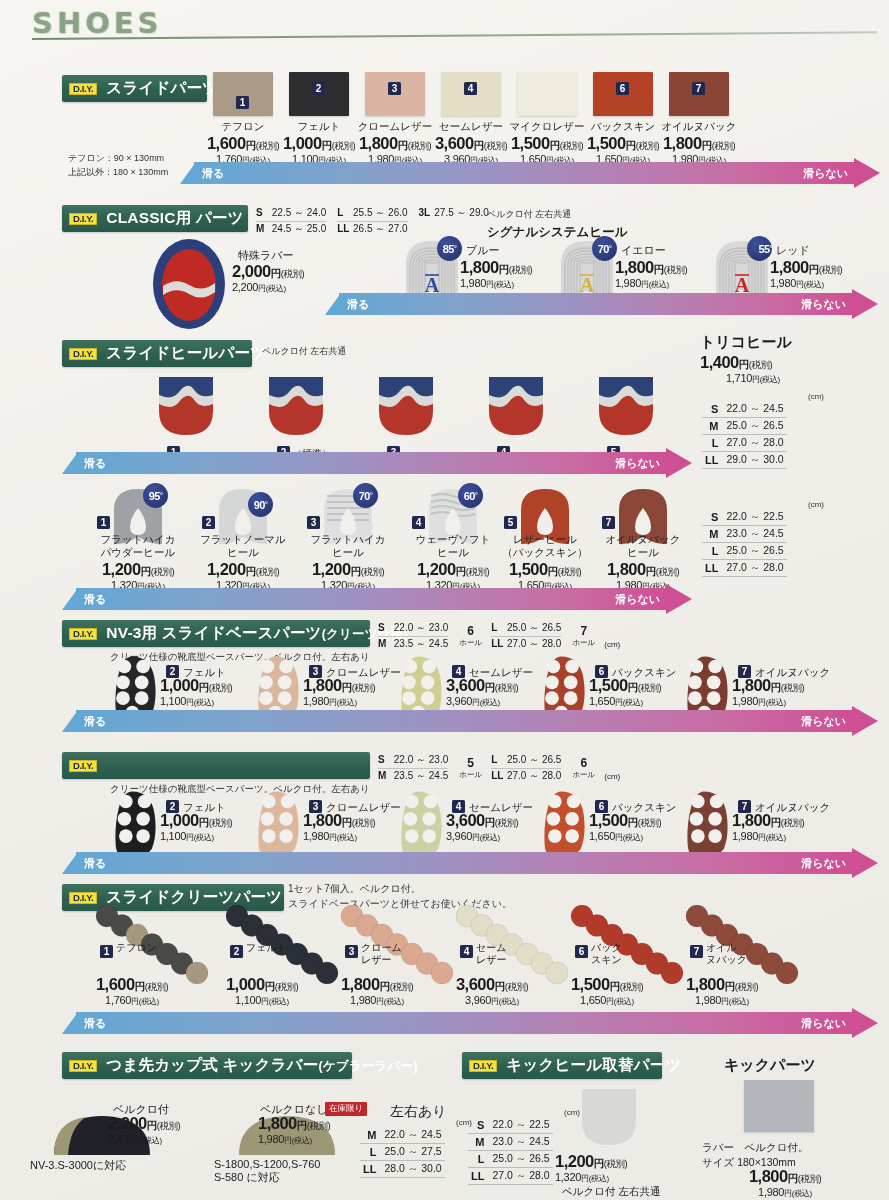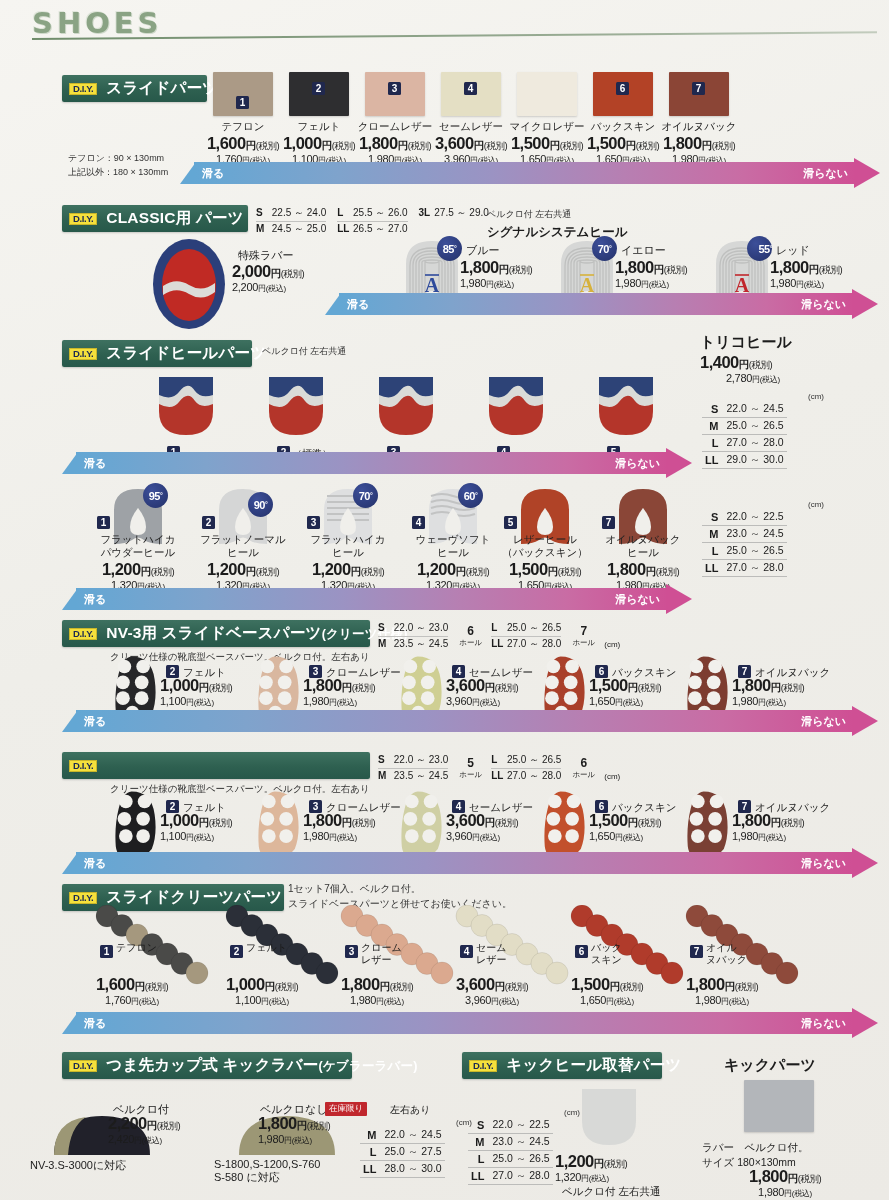--- a/index.html
+++ b/index.html
@@ -281,21 +281,21 @@
     <span class="diy">D.I.Y.</span>
     <span class="tb-text">スライドヒールパーツ</span>
   </div>
   <div class="desc-sm" style="left:262px; top:345px;">ベルクロ付 左右共通</div>
 
   <div class="plainhead" style="left:700px; top:333px;">トリコヒール</div>
   <div class="price1" style="position:absolute; left:700px; top:353px;">
     <span>1,400</span><span class="yen">円</span><span class="tax">(税別)</span>
   </div>
   <div class="price2" style="position:absolute; left:726px; top:372px;">
-    <span>2,780</span><span class="yen">円(税込)</span>
+    <span>1,710</span><span class="yen">円(税込)</span>
   </div>
   <div class="sizetbl" style="left:702px; top:392px;">
     <div class="cmlabel" style="width:122px;">(cm)</div>
     <table id="sec3-trico-sizes">
         <tbody>
           <tr>
             <td class="k">S</td>
             <td>22.0 ～ 24.5</td>
           </tr>
           <tr>
@@ -758,21 +758,21 @@
       <div style="position:absolute;left:30px;top:1158px;font-size:11px;white-space:pre-line;">NV-3.S-3000に対応</div>
       <svg width="100" height="44" style="position:absolute;left:237px;top:1113px;">
         <path d="M2 42 Q2 4 50 3 Q98 4 98 42 Z" fill="#9c9775"></path>
       </svg>
       <div style="position:absolute;left:260px;top:1102px;font-size:11px;">ベルクロなし</div>
       <span style="position:absolute;left:325px;top:1102px;background:#c0272d;color:#fff;font-size:8.5px;padding:1px 4px;border-radius:1px;">在庫限り</span>
       <div class="price1" style="position:absolute;left:258px;top:1114px;width:120px;text-align:left;">1,800<span class="yen">円</span><span class="tax">(税別)</span></div>
    <div class="price2" style="position:absolute;left:258px;top:1133px;width:120px;text-align:left;">1,980<span class="yen">円(税込)</span></div>
       <div style="position:absolute;left:214px;top:1158px;font-size:11px;white-space:pre-line;">S-1800,S-1200,S-760
 S-580 に対応</div>
-      <div style="position:absolute;left:390px;top:1103px;font-size:10px;">左右あり</div>
+      <div style="position:absolute;left:390px;top:1103px;font-size:14px;">左右あり</div>
       <div class="sizetbl" style="left:360px;top:1118px;">
         <div class="cmlabel" style="width:112px;">(cm)</div>
         <table>
           <tbody>
             <tr>
               <td class="k">M</td>
               <td>22.0 ～ 24.5</td>
             </tr>
             <tr>
               <td class="k">L</td>

